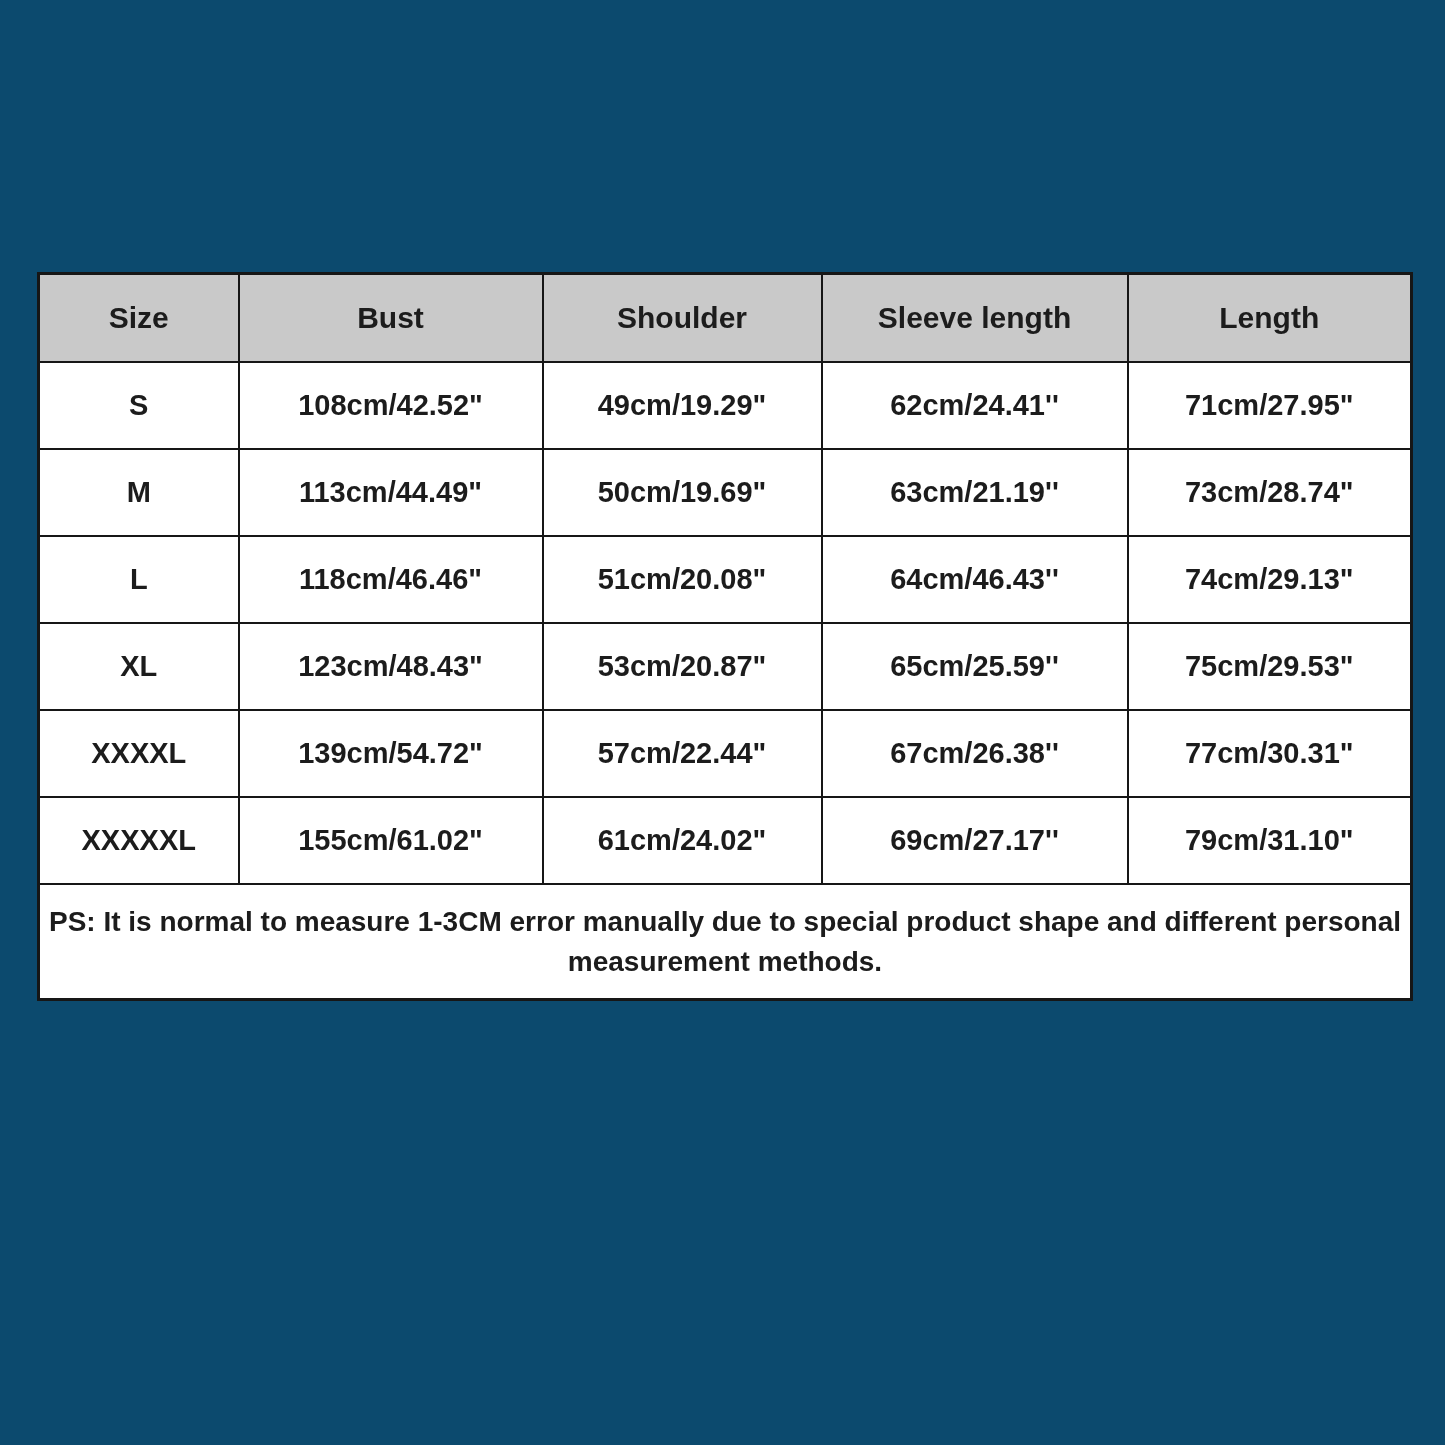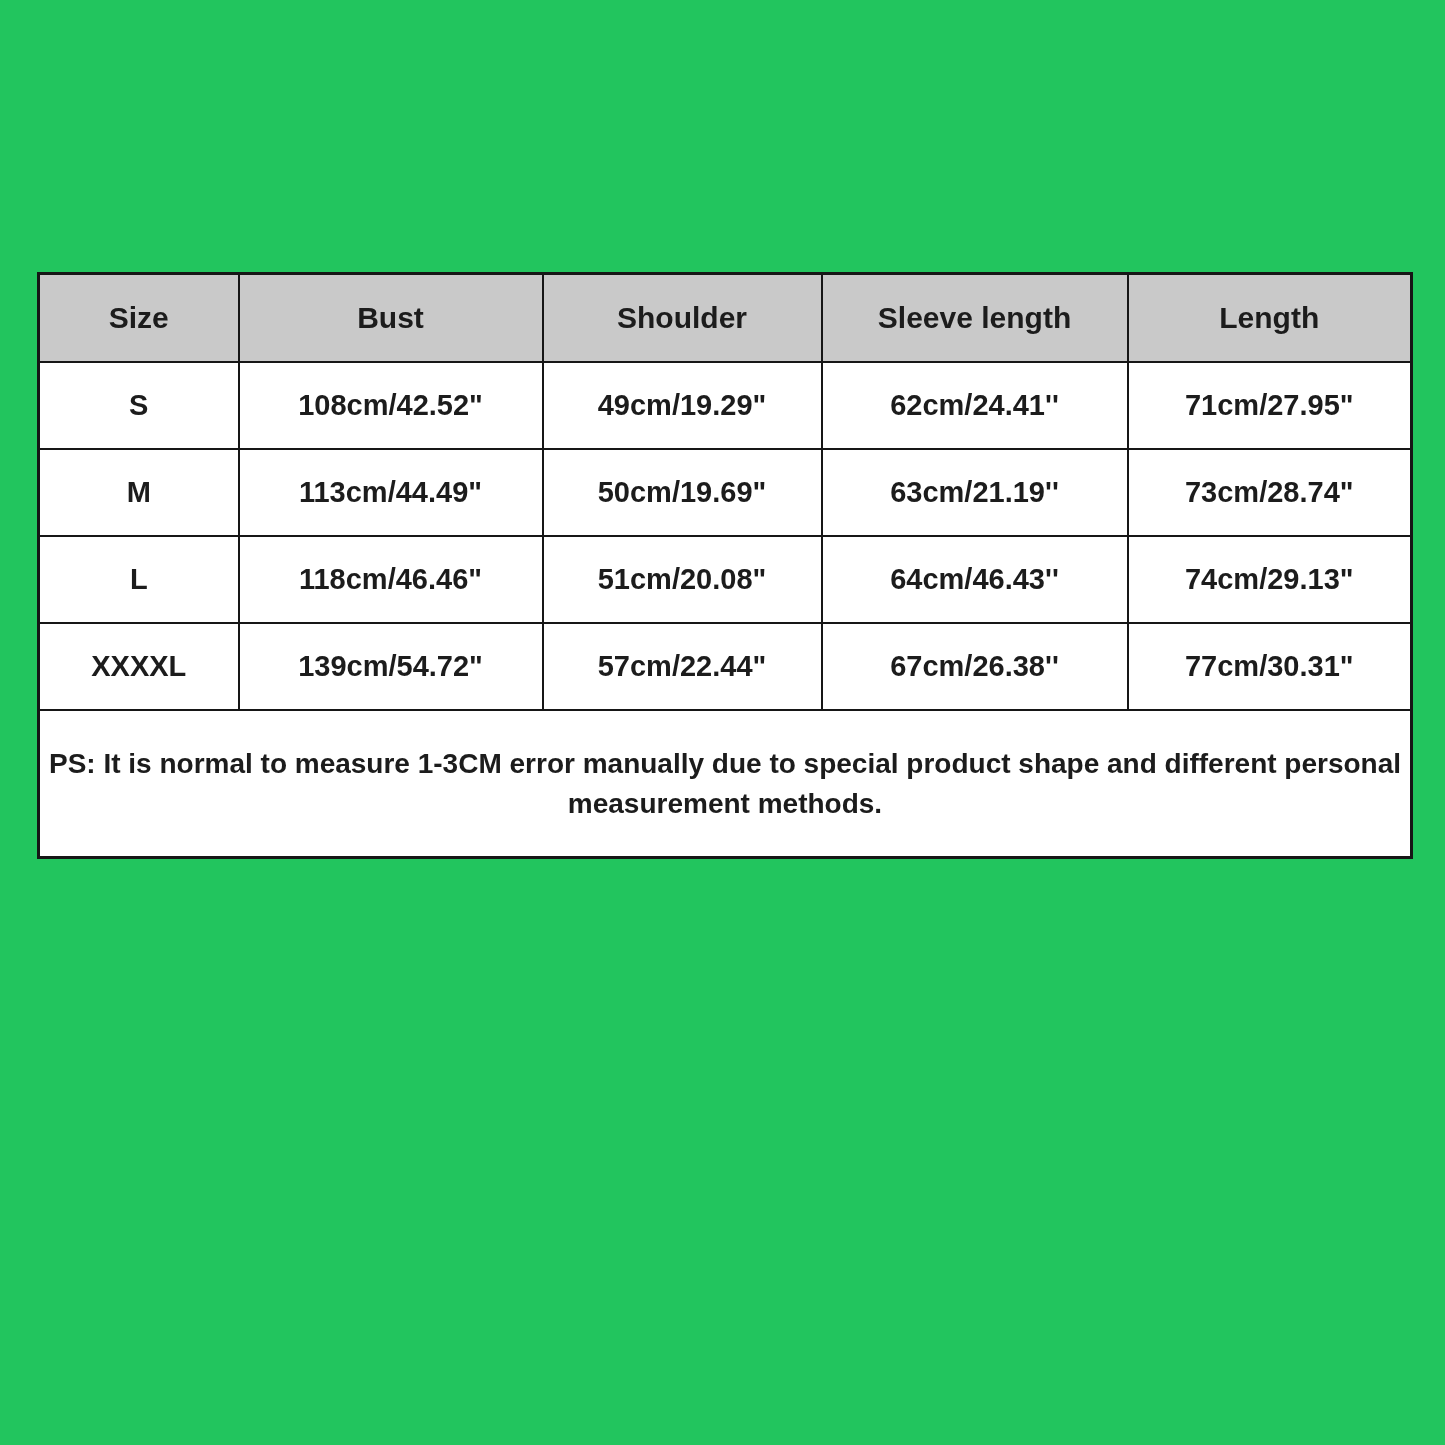--- a/index.html
+++ b/index.html
@@ -4,21 +4,21 @@
 <style>
   html, body {
     margin: 0;
     padding: 0;
     background: #ffffff;
   }
   .page {
     position: relative;
     width: 1445px;
     height: 1445px;
-    background: #22c55e;
+    background: #0c4a6e;
     font-family: "Liberation Sans", sans-serif;
   }
   .size-table {
     position: absolute;
     left: 37px;
     top: 272px;
     width: 1373px;
     border-collapse: collapse;
     table-layout: fixed;
     border: 3px solid #161616;
@@ -44,21 +44,21 @@
     background: #ffffff;
     font-size: 29px;
     font-weight: bold;
   }
   .size-table td.note {
     height: 113px;
     font-size: 28px;
     font-weight: bold;
     line-height: 40px;
     white-space: normal;
-    padding: 16px 6px;
+    padding: 0 6px;
     text-align: center;
     background: #ffffff;
   }
 </style>
 </head>
 <body>
 
 <div class="page">
   <table class="size-table">
     <colgroup>
@@ -93,25 +93,39 @@
           <td>73cm/28.74"</td>
         </tr>
         <tr>
           <td>L</td>
           <td>118cm/46.46"</td>
           <td>51cm/20.08"</td>
           <td>64cm/46.43''</td>
           <td>74cm/29.13"</td>
         </tr>
         <tr>
+          <td>XL</td>
+          <td>123cm/48.43"</td>
+          <td>53cm/20.87"</td>
+          <td>65cm/25.59''</td>
+          <td>75cm/29.53"</td>
+        </tr>
+        <tr>
           <td>XXXXL</td>
           <td>139cm/54.72"</td>
           <td>57cm/22.44"</td>
           <td>67cm/26.38''</td>
           <td>77cm/30.31"</td>
+        </tr>
+        <tr>
+          <td>XXXXXL</td>
+          <td>155cm/61.02"</td>
+          <td>61cm/24.02"</td>
+          <td>69cm/27.17''</td>
+          <td>79cm/31.10"</td>
         </tr>
       </tbody>
     <tfoot>
       <tr>
         <td class="note" colspan="5">PS: It is normal to measure 1-3CM error manually due to special product shape and different personal measurement methods.</td>
       </tr>
     </tfoot>
   </table>
 </div>
 

